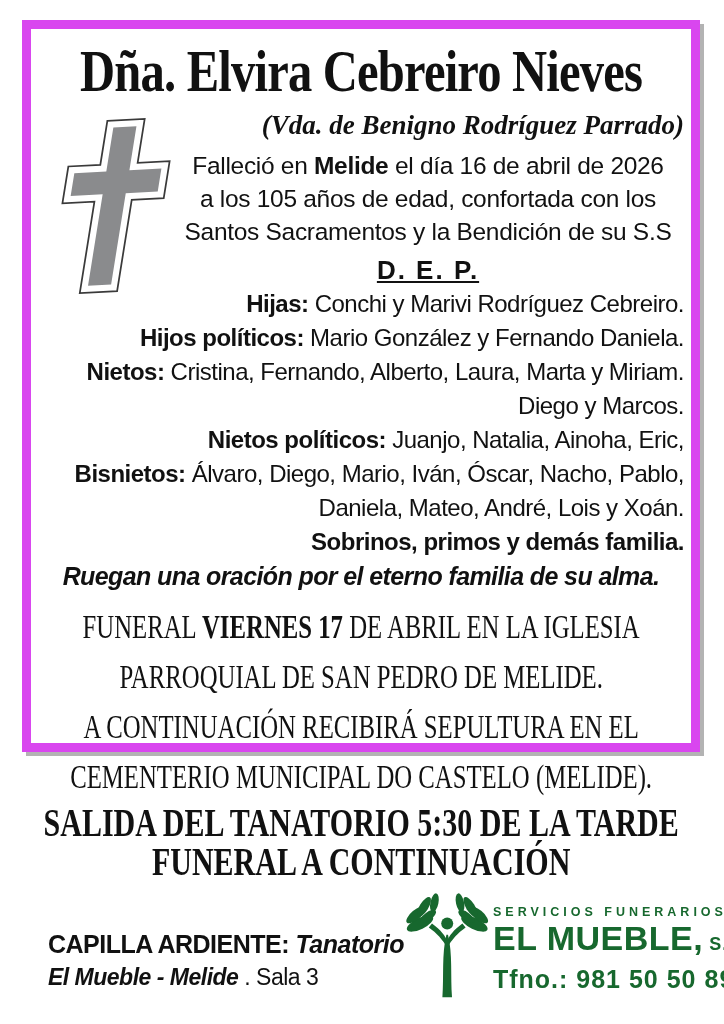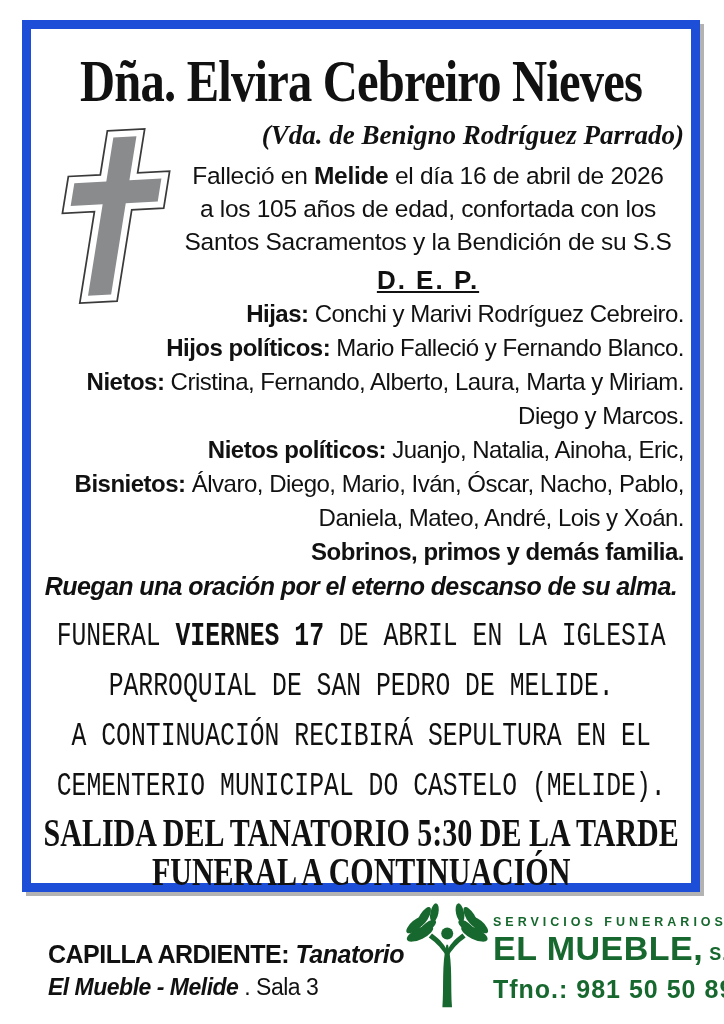--- a/index.html
+++ b/index.html
@@ -3,24 +3,24 @@
 <meta charset="utf-8">
 <style>
   * { margin:0; padding:0; box-sizing:border-box; }
   html,body { background:#ffffff; }
   .page {
     position:relative; width:724px; height:1024px; background:#ffffff;
     font-family:"Liberation Sans", sans-serif; color:#111;
     overflow:hidden;
   }
   .sheet {
-    position:absolute; left:22px; top:20px; width:678px; height:872px;
-    background:#ffffff; border:9px solid #1d4ed8;
+    position:absolute; left:22px; top:20px; width:678px; height:732px;
+    background:#ffffff; border:9px solid #d946ef;
     box-shadow:4px 4px 0 #b3b3b3;
-    padding:12px 7px 0 7px;
+    padding:2px 7px 0 7px;
   }
   
   .cond { overflow:hidden; }
   .cond-in { width:133.4%; transform:scaleX(0.75); transform-origin:0 50%; text-align:center; white-space:nowrap; }
   .cond-in-title { width:123.5%; transform:scaleX(0.81); transform-origin:0 50%; text-align:center; white-space:nowrap; }
 
   .title {
     font-family:"Liberation Serif", serif; font-weight:bold;
     font-size:60px; line-height:72px; margin-top:4px; letter-spacing:-1px;
   }
@@ -40,21 +40,21 @@
   .family {
     font-size:24px; line-height:34px; text-align:right; letter-spacing:-0.5px;
   }
   .family b { letter-spacing:-0.5px; }
   .others { font-weight:bold; }
   .prayer {
     font-weight:bold; font-style:italic; font-size:25px; line-height:34px;
     text-align:center; letter-spacing:-0.6px;
   }
   .funeral {
-    font-family:Liberation Mono, monospace; font-size:33px; line-height:50px;
+    font-family:Liberation Serif, serif; font-size:33px; line-height:50px;
     margin-top:9px; clear:both;
   }
   .salida {
     font-family:"Liberation Serif", serif; font-weight:bold;
     font-size:40px; line-height:39px; margin-top:1px;
   }
   .footer { display:flex; align-items:flex-end; margin-top:6px; height:116px; }
   .capilla { flex:0 0 308px; margin-left:10px; padding-bottom:12px; }
   .capilla-l1 { font-size:25px; font-weight:bold; letter-spacing:-0.5px; white-space:nowrap; }
   .capilla-l1 .ital { font-style:italic; }
@@ -93,30 +93,30 @@
       <div>a los 105 años de edad, confortada con los</div>
       <div>Santos Sacramentos y la Bendición de su S.S</div>
     </div>
 
     <div class="dep">
       <span>D. E. P.</span>
     </div>
 
     <div class="family">
       <div><b>Hijas:</b><span> Conchi y Marivi Rodríguez Cebreiro.</span></div>
-      <div><b>Hijos políticos:</b><span> Mario Falleció y Fernando Blanco.</span></div>
+      <div><b>Hijos políticos:</b><span> Mario González y Fernando Daniela.</span></div>
       <div><b>Nietos:</b><span> Cristina, Fernando, Alberto, Laura, Marta y Miriam.</span></div>
       <div>Diego y Marcos.</div>
       <div><b>Nietos políticos:</b><span> Juanjo, Natalia, Ainoha, Eric,</span></div>
       <div><b>Bisnietos:</b><span> Álvaro, Diego, Mario, Iván, Óscar, Nacho, Pablo,</span></div>
       <div>Daniela, Mateo, André, Lois y Xoán.</div>
       <div class="others">Sobrinos, primos y demás familia.</div>
     </div>
 
-    <div class="prayer">Ruegan una oración por el eterno descanso de su alma.</div>
+    <div class="prayer">Ruegan una oración por el eterno familia de su alma.</div>
 
     <div class="funeral cond">
       <div class="cond-in"><span>FUNERAL </span><b>VIERNES 17</b><span> DE ABRIL EN LA IGLESIA</span></div>
       <div class="cond-in">PARROQUIAL DE SAN PEDRO DE MELIDE.</div>
       <div class="cond-in">A CONTINUACIÓN RECIBIRÁ SEPULTURA EN EL</div>
       <div class="cond-in">CEMENTERIO MUNICIPAL DO CASTELO (MELIDE).</div>
     </div>
 
     <div class="salida cond">
       <div class="cond-in">SALIDA DEL TANATORIO 5:30 DE LA TARDE</div>

